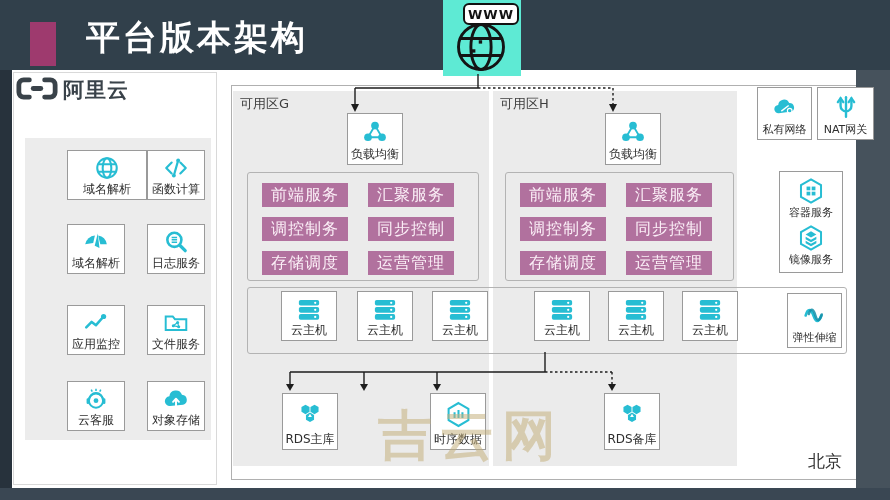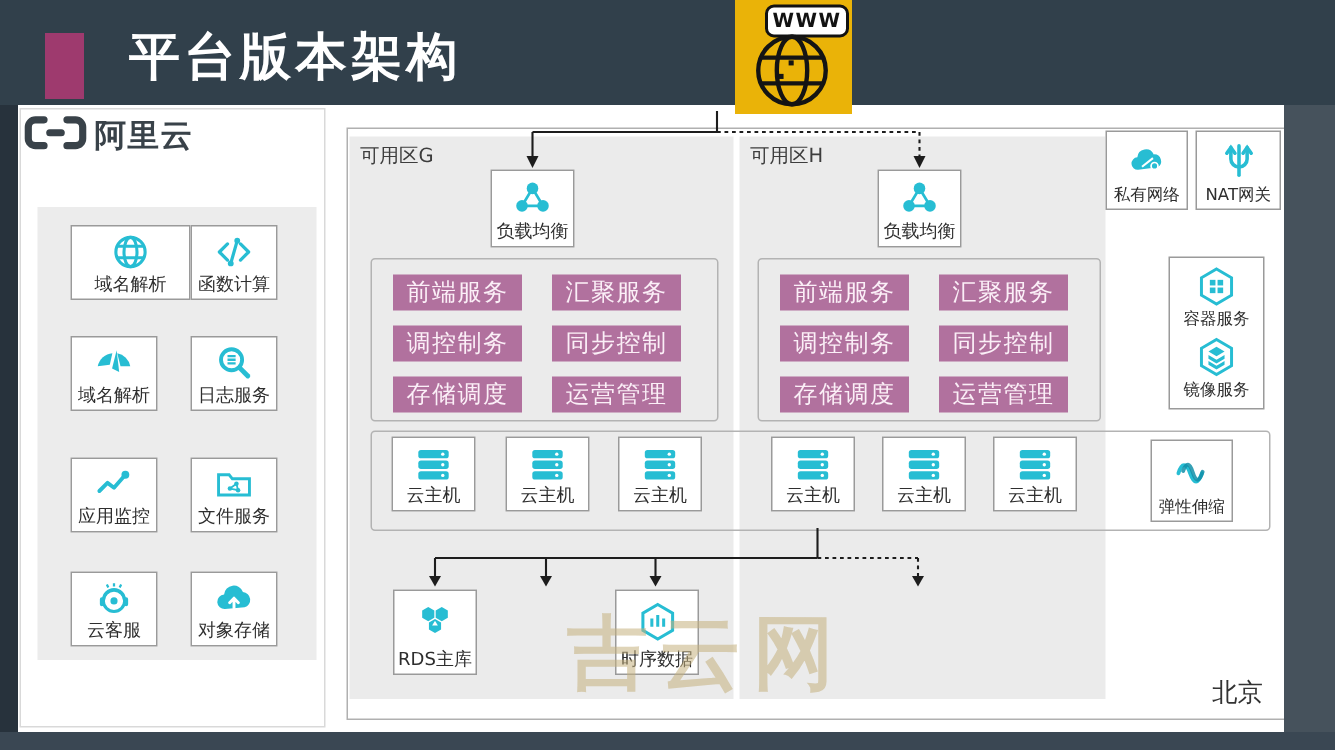--- a/index.html
+++ b/index.html
@@ -5,21 +5,21 @@
   html,body{margin:0;padding:0;background:#888;}
   #stage{position:relative;width:890px;height:500px;background:#fff;overflow:hidden;
          font-family:"DejaVu Sans","Liberation Sans",sans-serif;}
   .band{position:absolute;z-index:2;}
   #band-left{left:0;top:0;width:12px;height:500px;background:#27323c;}
   #band-right{left:856px;top:0;width:34px;height:500px;background:#46525c;}
   #band-bottom{left:0;top:488px;width:890px;height:12px;background:#3a4753;}
   #header{position:absolute;left:0;top:0;width:890px;height:70px;background:var(--header-bg,#31404b);z-index:3;}
   #accent{position:absolute;left:30px;top:22px;width:26px;height:44px;background:var(--accent,#9e3a6e);z-index:4;}
   #page-title{position:absolute;left:86px;top:15px;font-size:34px;font-weight:bold;color:#fff;letter-spacing:3px;z-index:4;}
-  #globe-box{position:absolute;left:443px;top:0;width:78px;height:76px;background:#eab308;z-index:5;margin-left:47px;}
+  #globe-box{position:absolute;left:443px;top:0;width:78px;height:76px;background:#5eead4;z-index:5;}
   #www-badge{position:absolute;left:20px;top:3px;width:52px;height:18px;border:2px solid #121212;border-radius:6px;
              background:#fff;color:#121212;font-size:13px;font-weight:bold;letter-spacing:1px;
              display:flex;align-items:center;justify-content:center;}
   #www-globe{position:absolute;left:11px;top:20px;}
   #logo{position:absolute;left:16px;top:76px;display:flex;align-items:center;gap:5px;z-index:4;}
   #logo .txt{font-size:21px;font-weight:bold;color:#394249;letter-spacing:1px;}
   #sidebar-panel{position:absolute;left:13px;top:72px;width:202px;height:411px;border:1px solid #d9d9d9;background:#fff;z-index:1;}
   #sidebar-bg{position:absolute;left:25px;top:138px;width:186px;height:302px;background:#ececec;z-index:2;}
   #region-box{position:absolute;left:231px;top:85px;width:624px;height:393px;border:1px solid #b0b0b0;background:#fff;z-index:0;}
   #region-label{position:absolute;left:808px;top:450px;font-size:17px;color:#333;z-index:7;}
@@ -27,21 +27,21 @@
   #zone-g{left:233px;top:91px;width:256px;height:375px;}
   #zone-h{left:493px;top:91px;width:244px;height:375px;}
   .zlabel{position:absolute;left:7px;top:4px;font-size:13px;color:#3d3d3d;white-space:nowrap;}
   .container-box{position:absolute;border:1px solid #b3b3b3;border-radius:3px;z-index:5;}
   #services-container-g{left:247px;top:172px;width:230px;height:107px;}
   #services-container-h{left:505px;top:172px;width:227px;height:107px;}
   #hosts-container{left:247px;top:287px;width:598px;height:65px;}
   .svc-btn{position:absolute;width:86px;height:24px;background:var(--purple,#b1719e);color:#fbeff7;
            font-size:16px;letter-spacing:1px;display:flex;align-items:center;justify-content:center;white-space:nowrap;}
   .node{position:absolute;background:#fff;border:1px solid #9a9a9a;box-sizing:border-box;z-index:6;
-        display:flex;flex-direction:column;align-items:center;justify-content:flex-end;padding:3px 1px;}
+        display:flex;flex-direction:column;align-items:center;justify-content:flex-end;padding:3px 1px;margin-left:20px;}
   .node .ic{flex:1 1 auto;display:flex;align-items:center;justify-content:center;color:var(--cyan,#27bdd3);}
   .node .lbl{font-size:12px;color:#2e2e2e;white-space:nowrap;line-height:1.1;}
   #lb-g{left:327px;top:113px;width:56px;height:52px;}
   #lb-h{left:585px;top:113px;width:56px;height:52px;}
   #vpc-box{left:737px;top:87px;width:55px;height:53px;}
   #nat-box{left:797px;top:87px;width:57px;height:53px;}
   #scaling-box{left:767px;top:293px;width:55px;height:55px;}
   #nat-box .lbl,#vpc-box .lbl,#scaling-box .lbl{font-size:11px;}
   #ci-box{position:absolute;left:779px;top:171px;width:64px;height:102px;background:#fff;border:1px solid #9a9a9a;
           box-sizing:border-box;display:flex;flex-direction:column;align-items:center;justify-content:space-evenly;z-index:6;}
@@ -449,13 +449,26 @@
       <span class="ic">
         <svg viewBox="0 0 24 24" width="27" height="27">
           <path d="M12 1.8l8.8 5.1v10.2L12 22.2l-8.8-5.1V6.9z" fill="none" stroke="currentColor" stroke-width="1.8"></path>
           <g stroke="currentColor" stroke-width="1.8">
             <path d="M8.5 15v-5M12 15V8M15.5 15v-5"></path>
           </g>
         </svg>
       </span>
       <span class="lbl">时序数据</span>
     </div>
+    <div class="node" style="left: 584px; top: 393px; width: 56px; height: 57px;">
+      <span class="ic">
+        <svg viewBox="0 0 24 24" width="30" height="27">
+          <g fill="currentColor">
+            <polygon points="8,3.3 11.6,5.4 11.6,9.6 8,11.7 4.4,9.6 4.4,5.4"></polygon>
+            <polygon points="16,3.3 19.6,5.4 19.6,9.6 16,11.7 12.4,9.6 12.4,5.4"></polygon>
+            <polygon points="12,10.3 15.6,12.4 15.6,16.6 12,18.7 8.4,16.6 8.4,12.4"></polygon>
+          </g>
+          <path d="M12 11.4l1.7 2.8h-3.4z" fill="#fff"></path>
+        </svg>
+      </span>
+      <span class="lbl">RDS备库</span>
+    </div>
   </div>
 
 </body></html>

